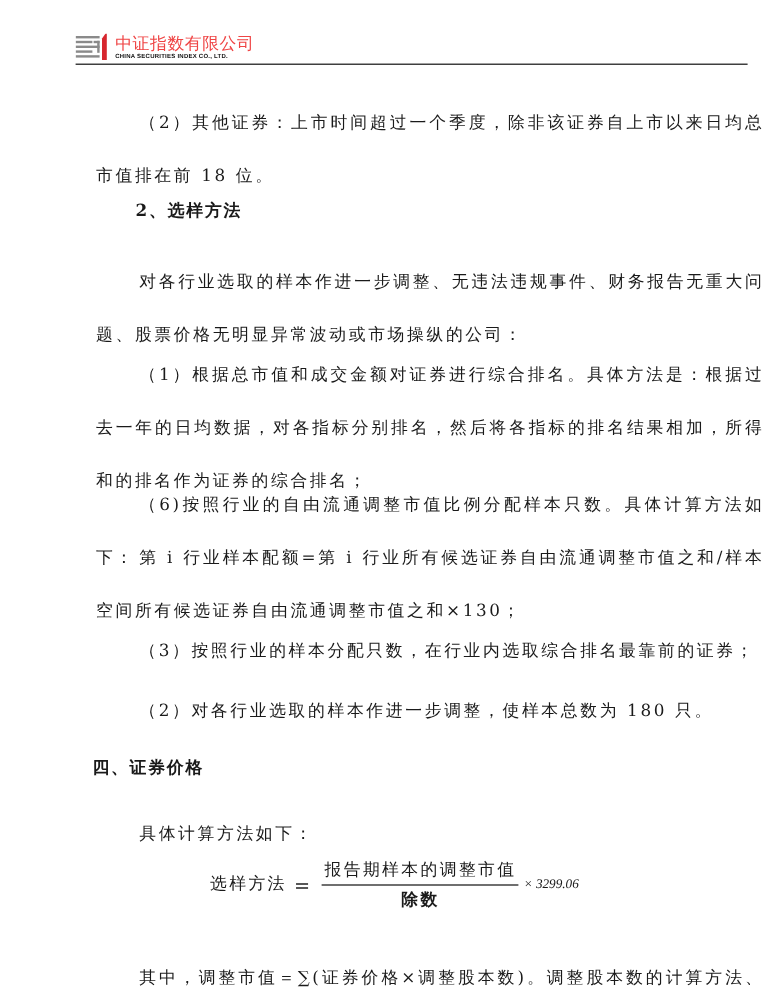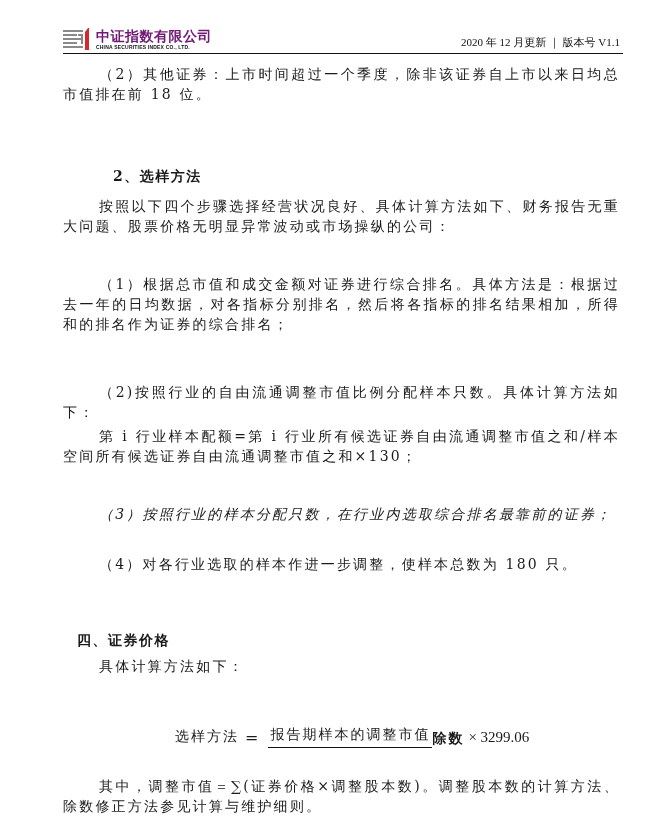--- a/index.html
+++ b/index.html
@@ -28,24 +28,24 @@
       left: 0;
       top: 3px;
       width: 28px;
       height: 22px;
     }
     .logo-text-cn {
       position: absolute;
       left: 33px;
       top: 3px;
       font-family: "DejaVu Sans", "Liberation Sans", sans-serif;
-      font-weight: bold;
+      font-weight: normal;
       font-size: 14px;
       letter-spacing: 0.5px;
-      color: #701a75;
+      color: #ef4444;
       white-space: nowrap;
     }
     .logo-text-en {
       position: absolute;
       left: 33px;
       top: 19px;
       font-family: "Liberation Sans", sans-serif;
       font-weight: bold;
       font-size: 5px;
       letter-spacing: 0.2px;
@@ -62,24 +62,24 @@
       font-family: "Liberation Serif", "DejaVu Serif", serif;
     }
     .content {
       position: absolute;
       left: 63px;
       top: 64px;
       width: 557px;
     }
     .p {
       font-size: 14px;
-      line-height: 20px;
+      line-height: 44px;
       letter-spacing: 2.2px;
       text-indent: 36px;
-      margin: 0;
+      margin: 17px;
       text-align: justify;
     }
     .h {
       font-size: 14px;
       font-weight: bold;
       letter-spacing: 1.5px;
       margin: 14px;
       line-height: 32px;
     }
     .h2 { text-indent: 36px; }
@@ -93,38 +93,39 @@
       left: 175px;
       top: 712px;
       height: 50px;
       display: flex;
       align-items: center;
       font-size: 14px;
       letter-spacing: 2px;
     }
     .frac {
       display: inline-flex;
-      flex-direction: row;
+      flex-direction: column;
       align-items: center;
       margin: 0 4px;
     }
     .frac .num {
       padding: 0 2px 3px 2px;
       border-bottom: 1.5px solid #111;
       white-space: nowrap;
     }
     .frac .den {
       padding-top: 3px;
       white-space: nowrap;
       font-weight: bold;
     }
     .mult {
       font-family: "Liberation Serif", serif;
       letter-spacing: 0;
-      font-size: 15px;
+      font-size: 11px;
+      font-style: italic;
     }
     .eq {
       margin: 0 4px 0 6px;
       font-size: 16px;
     }
   </style>
 </head>
 <body>
 
 <div class="header">
@@ -133,39 +134,38 @@
     <rect x="0" y="6" width="14" height="2" fill="#8a8a8a"></rect>
     <rect x="0" y="10" width="20" height="2" fill="#8a8a8a"></rect>
     <rect x="0" y="14" width="14" height="2" fill="#8a8a8a"></rect>
     <rect x="0" y="18" width="20" height="2" fill="#8a8a8a"></rect>
     <rect x="15" y="6" width="5" height="2" fill="#8a8a8a"></rect>
     <rect x="18" y="6" width="2" height="10" fill="#8a8a8a"></rect>
     <polygon points="22,4 25,0 26,0 26,22 22,22" fill="#d7262e"></polygon>
   </svg>
   <div class="logo-text-cn">中证指数有限公司</div>
   <div class="logo-text-en">CHINA SECURITIES INDEX CO., LTD.</div>
-  <div class="header-right">2020 年 12 月更新 ｜ 版本号 V1.1</div>
 </div>
 
 <div class="content">
   <p class="p abs" style="top:0px;">（2）其他证券：上市时间超过一个季度，除非该证券自上市以来日均总市值排在前 18 位。</p>
 
   <p class="h h2 abs" style="top:82px;">2、选样方法</p>
 
-  <p class="p abs" style="top:132px;">按照以下四个步骤选择经营状况良好、具体计算方法如下、财务报告无重大问题、股票价格无明显异常波动或市场操纵的公司：</p>
+  <p class="p abs" style="top:132px;">对各行业选取的样本作进一步调整、无违法违规事件、财务报告无重大问题、股票价格无明显异常波动或市场操纵的公司：</p>
 
   <p class="p abs" style="top:210px;">（1）根据总市值和成交金额对证券进行综合排名。具体方法是：根据过去一年的日均数据，对各指标分别排名，然后将各指标的排名结果相加，所得和的排名作为证券的综合排名；</p>
 
-  <p class="p abs" style="top:318px;">（2)按照行业的自由流通调整市值比例分配样本只数。具体计算方法如下：</p>
+  <p class="p abs" style="top:318px;">（6)按照行业的自由流通调整市值比例分配样本只数。具体计算方法如下：</p>
 
   <p class="p abs" style="top:362px;">第 i 行业样本配额=第 i 行业所有候选证券自由流通调整市值之和/样本空间所有候选证券自由流通调整市值之和×130；</p>
 
-  <p class="p abs" style="top:440px;font-style:italic;">（3）按照行业的样本分配只数，在行业内选取综合排名最靠前的证券；</p>
+  <p class="p abs" style="top:440px;">（3）按照行业的样本分配只数，在行业内选取综合排名最靠前的证券；</p>
 
-  <p class="p abs" style="top:490px;">（4）对各行业选取的样本作进一步调整，使样本总数为 180 只。</p>
+  <p class="p abs" style="top:490px;">（2）对各行业选取的样本作进一步调整，使样本总数为 180 只。</p>
 
   <p class="h abs" style="top:546px;">四、证券价格</p>
 
   <p class="p abs" style="top:592px;">具体计算方法如下：</p>
 
   <p class="p abs" style="top:712px;">其中，调整市值＝∑(证券价格×调整股本数)。调整股本数的计算方法、除数修正方法参见计算与维护细则。</p>
 </div>
 
 <div class="formula">
   <span>选样方法</span>

